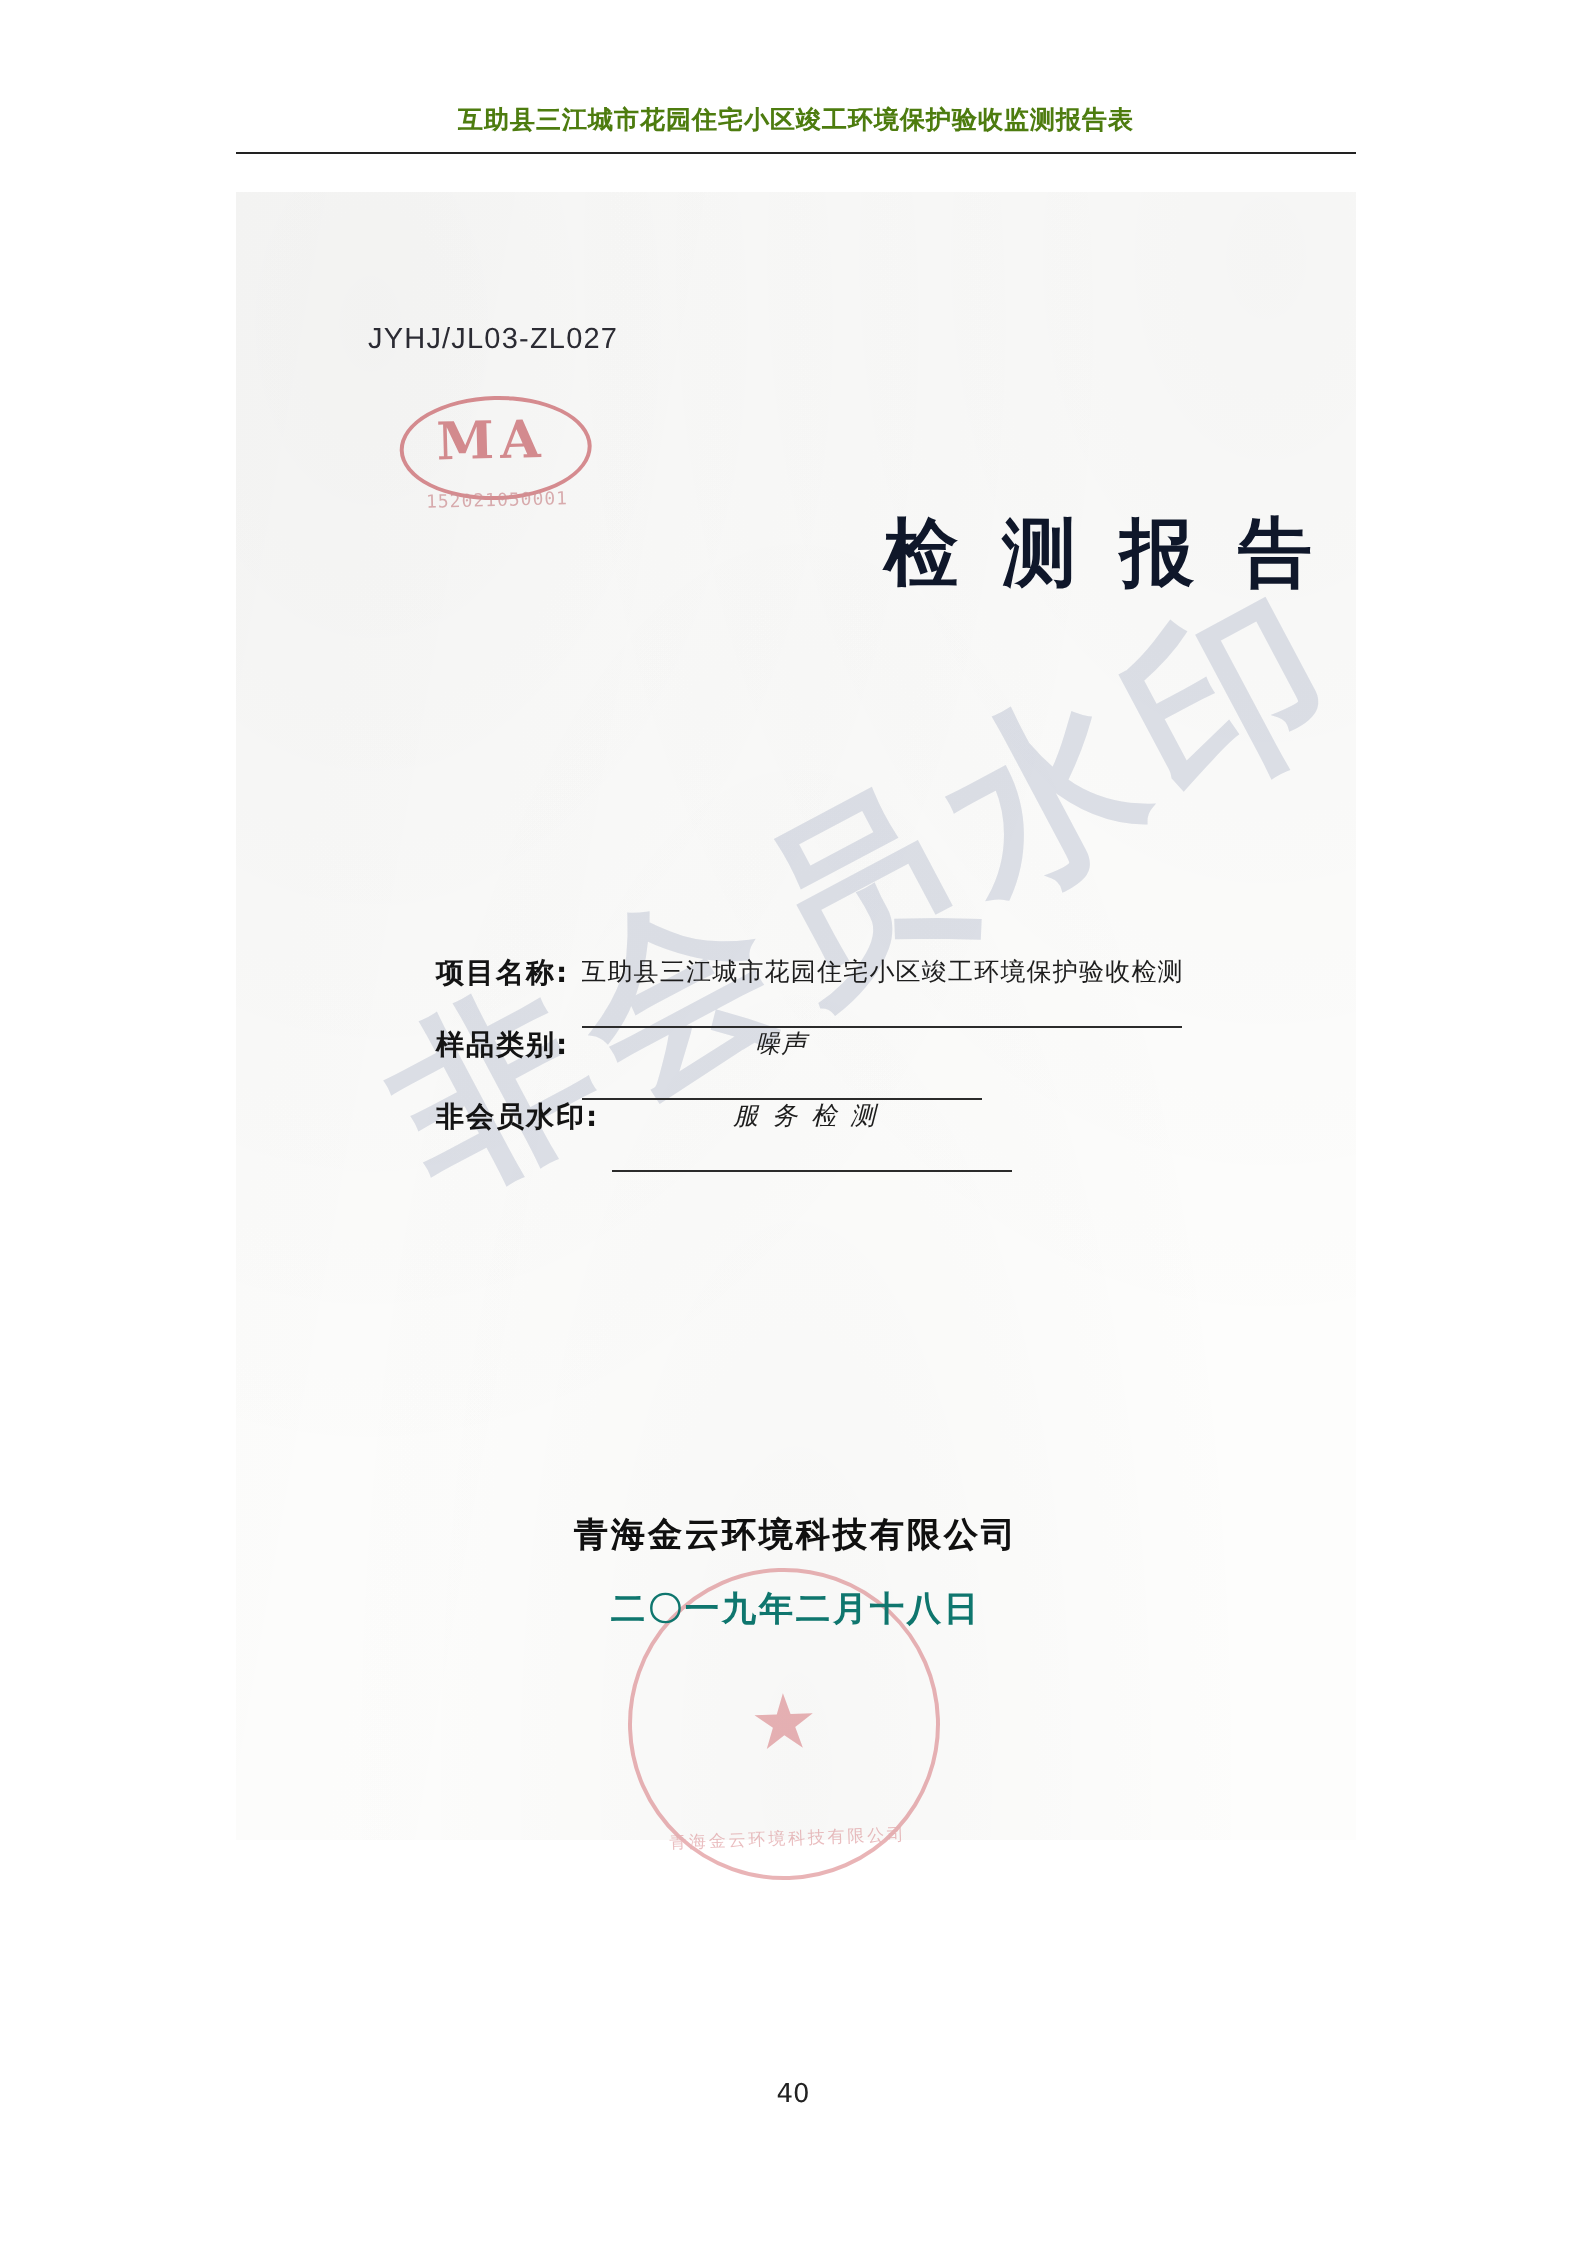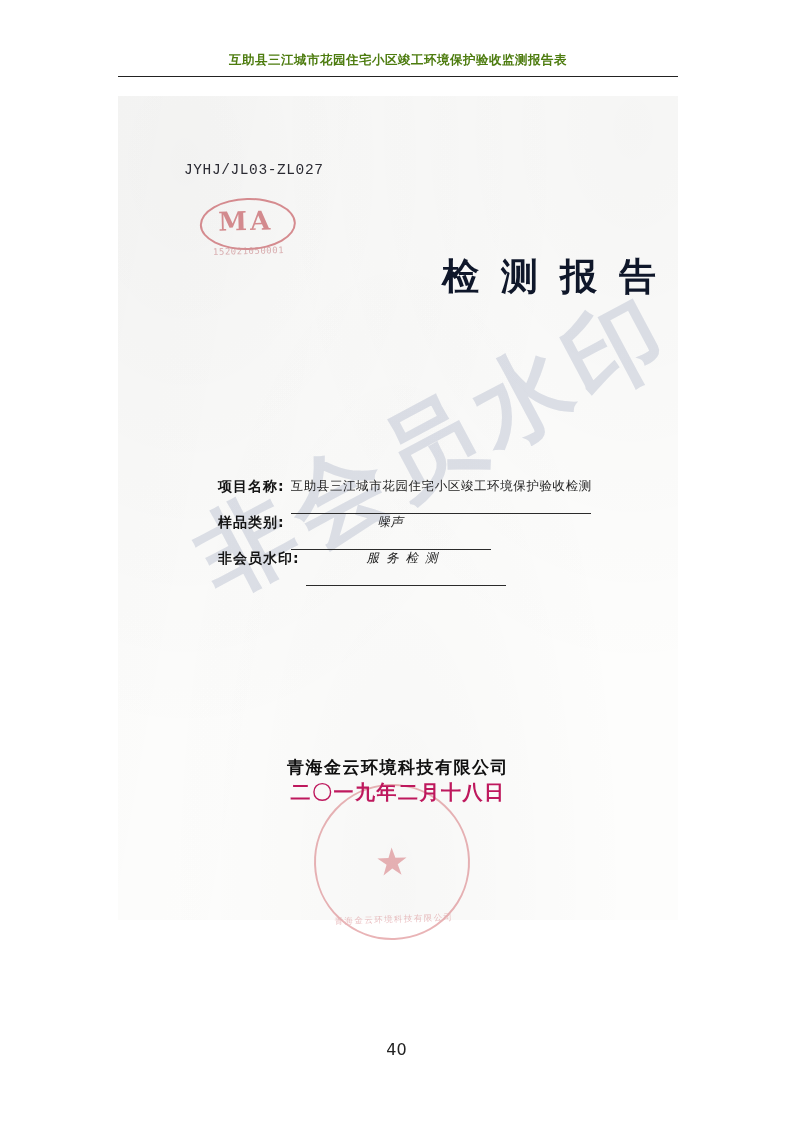--- a/index.html
+++ b/index.html
@@ -58,21 +58,21 @@
       radial-gradient(ellipse at 50% 96%, rgba(0,0,0,0.025), rgba(0,0,0,0) 60%),
       linear-gradient(100deg, rgba(0,0,0,0.012), rgba(0,0,0,0) 40%);
     pointer-events: none;
   }
 
   
   .doc-code {
     position: absolute;
     top: 66px;
     left: 66px;
-    font-family: Liberation Mono, monospace;
+    font-family: Liberation Sans, sans-serif;
     font-size: 14.5px;
     letter-spacing: 0.6px;
     color: #2b2b33;
   }
 
   
   .cma-stamp {
     position: absolute;
     top: 96px;
     left: 78px;
@@ -187,25 +187,26 @@
     text-align: center;
   }
   .issuer-name {
     font-family: "DejaVu Sans", sans-serif;
     font-weight: bold;
     font-size: 17px;
     letter-spacing: 1.5px;
     color: #101010;
   }
   .issuer-date {
-    font-family: "DejaVu Sans", sans-serif;
-    font-weight: bold;
-    font-size: 20px;
+    margin-top: 14px;
+    font-family: "DejaVu Sans", sans-serif;
+    font-weight: bold;
+    font-size: 17px;
     letter-spacing: 1.5px;
-    color: #be185d;
+    color: #0f766e;
   }
 
   
   .round-seal {
     position: absolute;
     top: 688px;
     left: 196px;
     width: 152px;
     height: 152px;
     border: 2.4px solid #cf5a60;
@@ -255,21 +256,21 @@
   }
 
   
   .page-number {
     position: absolute;
     top: 1040px;
     left: 0;
     width: 793px;
     text-align: center;
     font-family: "DejaVu Sans", sans-serif;
-    font-size: 16px;
+    font-size: 13px;
     color: #222;
   }
 </style>
 </head>
 <body>
 
 <div class="page-header">互助县三江城市花园住宅小区竣工环境保护验收监测报告表</div>
 <div class="header-rule"></div>
 
 <div class="scan-sheet">

